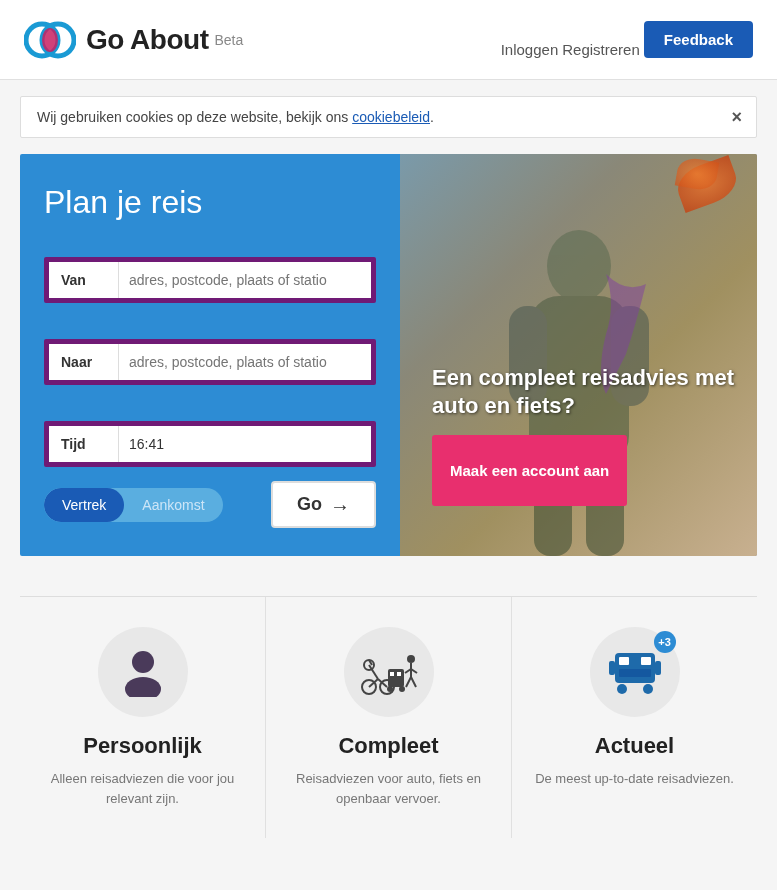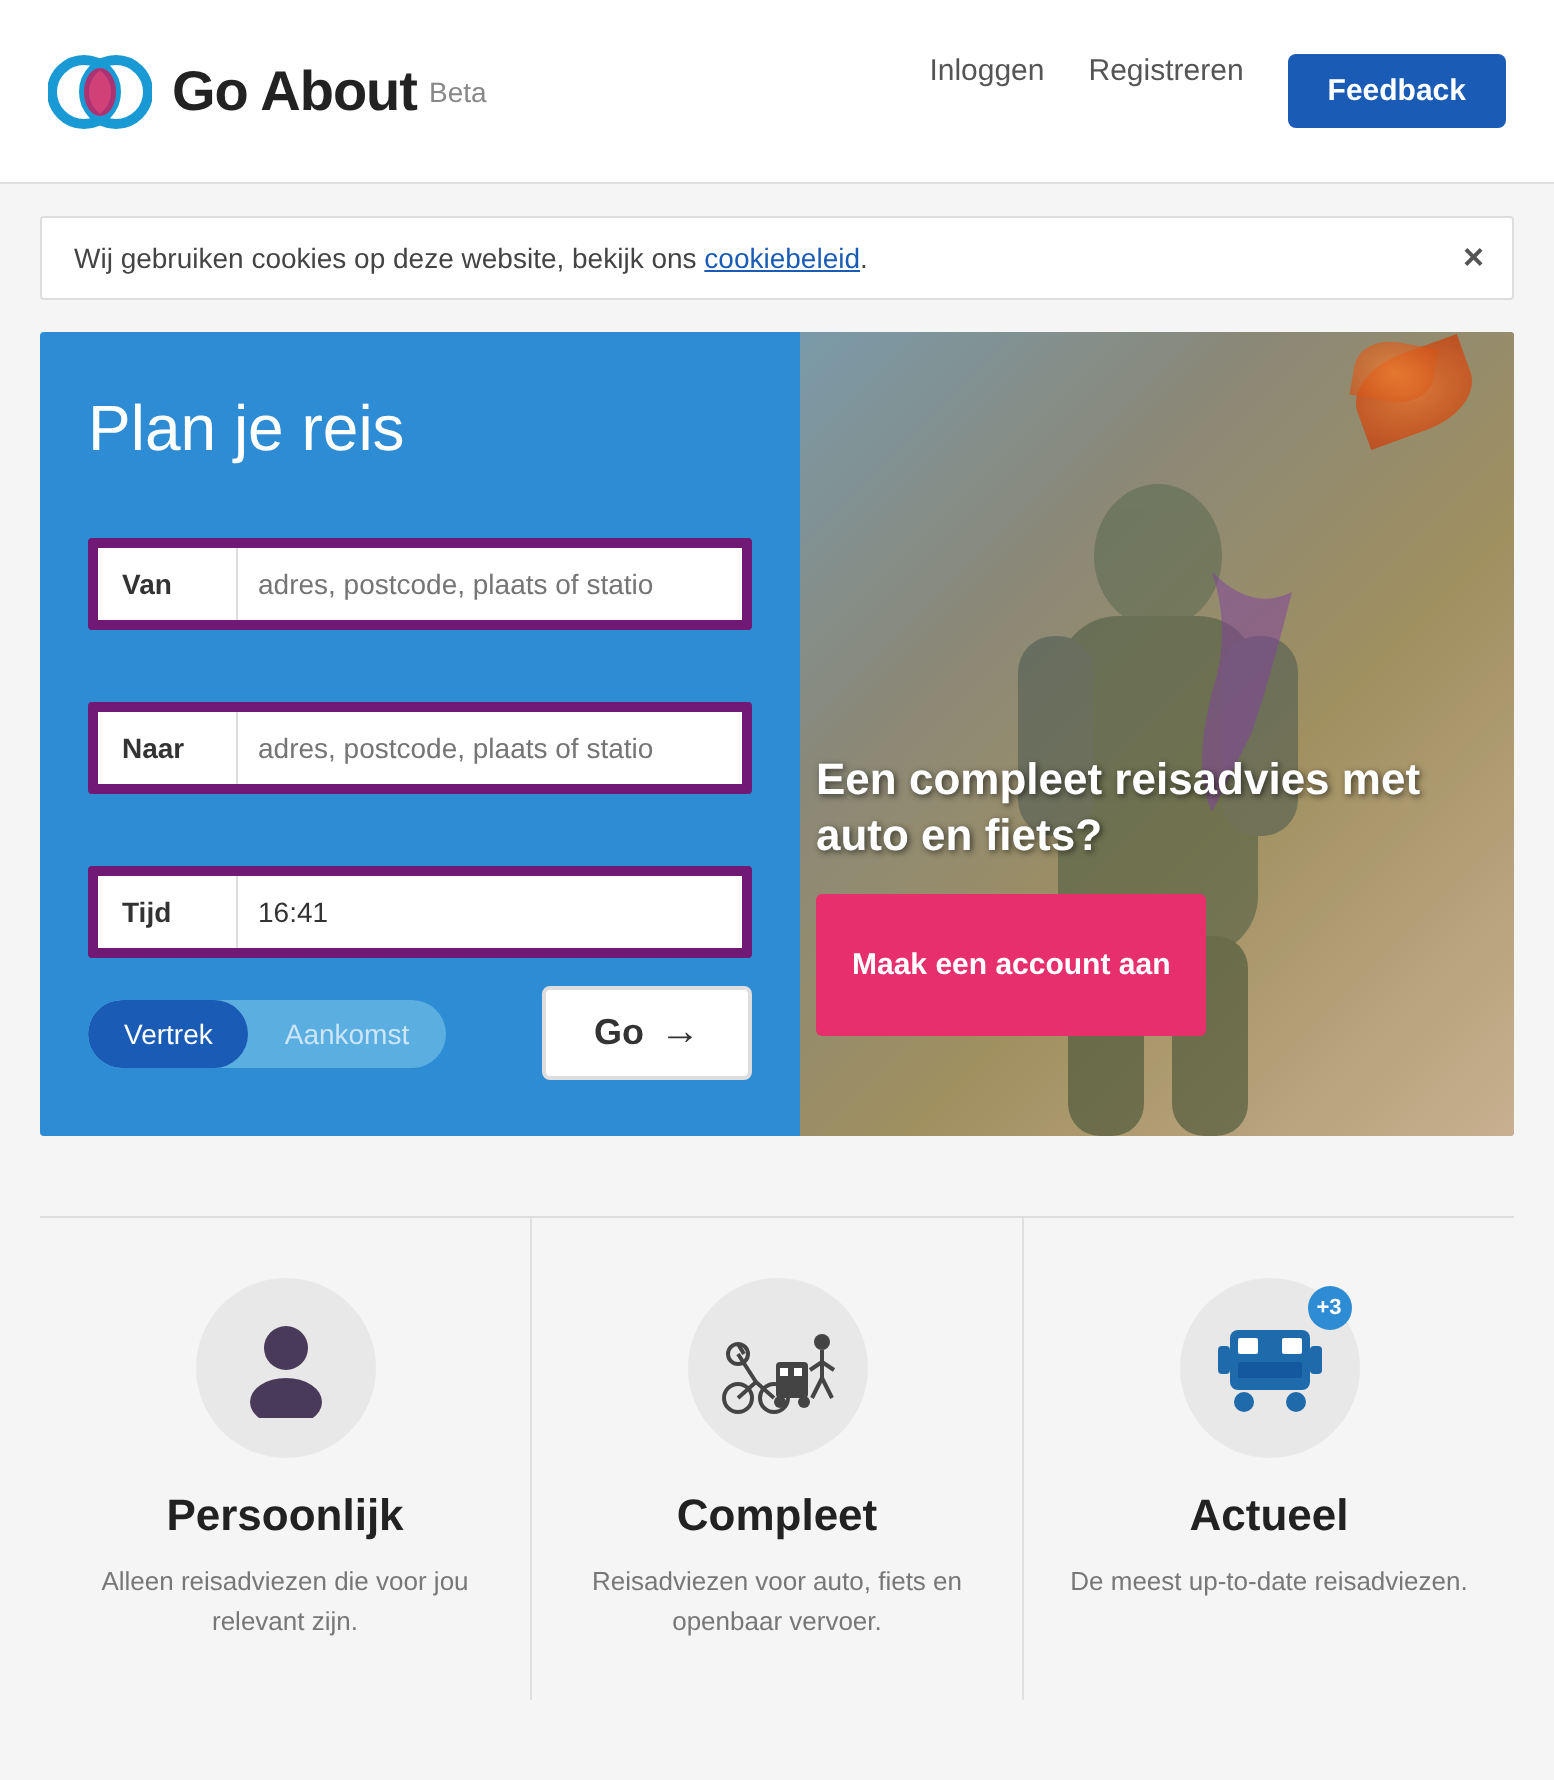--- a/index.html
+++ b/index.html
@@ -5,21 +5,21 @@
     * { box-sizing: border-box; margin: 0; padding: 0; }
     body { font-family: 'Segoe UI', Arial, sans-serif; background: #f5f5f5; color: #333; width: 777px; }
 
     
     .header {
       background: #fff;
       border-bottom: 1px solid #e0e0e0;
       display: flex;
       align-items: center;
       padding: 12px 24px;
-      height: 92px;
+      height: 80px;
     }
     .logo-area {
       display: flex;
       align-items: center;
       flex: 1;
     }
     .logo-icon {
       width: 52px;
       height: 52px;
       margin-right: 10px;
@@ -33,22 +33,22 @@
     }
     .logo-beta {
       font-size: 14px;
       color: #888;
       font-weight: 400;
       margin-left: 6px;
       vertical-align: middle;
     }
     .nav-area {
       display: flex;
-      align-items: flex-start;
-      gap: 22px;
+      align-items: flex-end;
+      gap: 4px;
     }
     .nav-link {
       color: #555;
       text-decoration: none;
       font-size: 15px;
       cursor: pointer;
     }
     .btn-feedback {
       background: #1a5bb5;
       color: #fff;
@@ -191,21 +191,21 @@
     .promo-bg {
       width: 100%;
       height: 100%;
       background: linear-gradient(135deg, #7a9aaa 0%, #8a8878 30%, #a09060 60%, #c8b090 100%);
       position: absolute;
       top: 0; left: 0;
     }
     .promo-overlay {
       position: absolute;
       bottom: 50px;
-      left: 8px;
+      left: 32px;
       right: 20px;
     }
     .promo-text {
       color: #fff;
       font-size: 22px;
       font-weight: 700;
       text-shadow: 1px 1px 3px rgba(0,0,0,0.6);
       margin-bottom: 14px;
       line-height: 1.3;
     }

